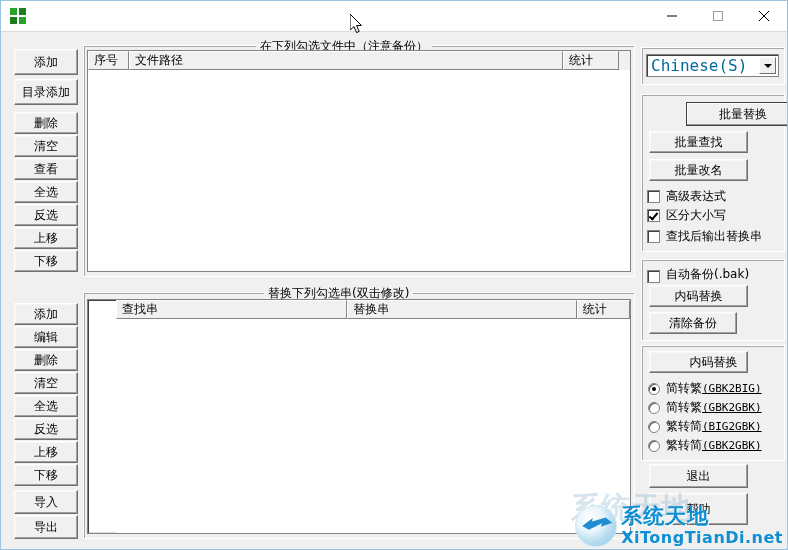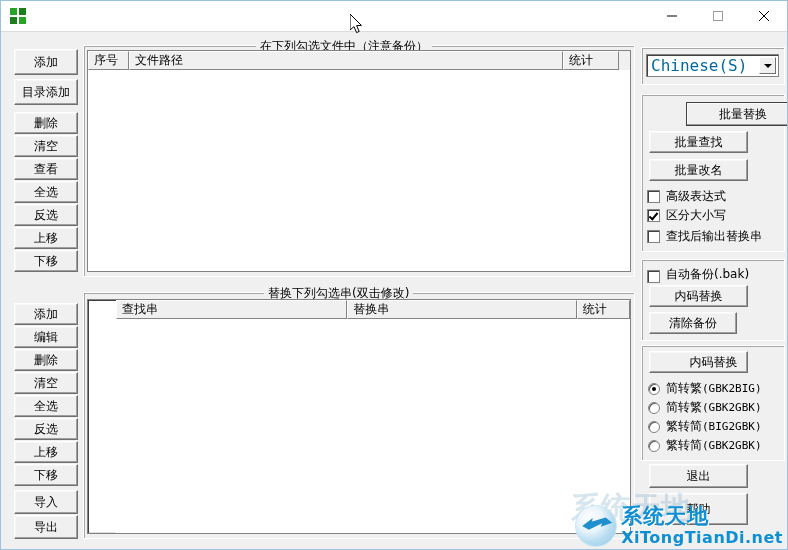--- a/index.html
+++ b/index.html
@@ -180,21 +180,21 @@
     box-sizing: border-box;
     position: relative;
   }
   .radio.checked::after {
     content: "";
     position: absolute; left: 3px; top: 3px;
     width: 4px; height: 4px; border-radius: 50%;
     background: #000;
   }
   .radiorow .rlabel { font-family: "DejaVu Sans", "Liberation Sans", sans-serif; }
-  .mono-tail { font-family: "DejaVu Sans Mono", "Liberation Mono", monospace; font-size: 11px; }
+  .mono-tail { font-family: "DejaVu Sans Mono", "Liberation Mono", monospace; font-size: 11px; text-decoration: underline; }
 
   
   .watermark {
     position: absolute; right: 4px; bottom: 2px;
     display: flex; align-items: center;
     pointer-events: none;
   }
   .wm-globe {
     width: 40px; height: 40px; border-radius: 50%;
     background: radial-gradient(circle at 35% 32%, #ffffff 0%, #e8f4fb 35%, #b9ddf0 60%, #8fc9e6 100%);

